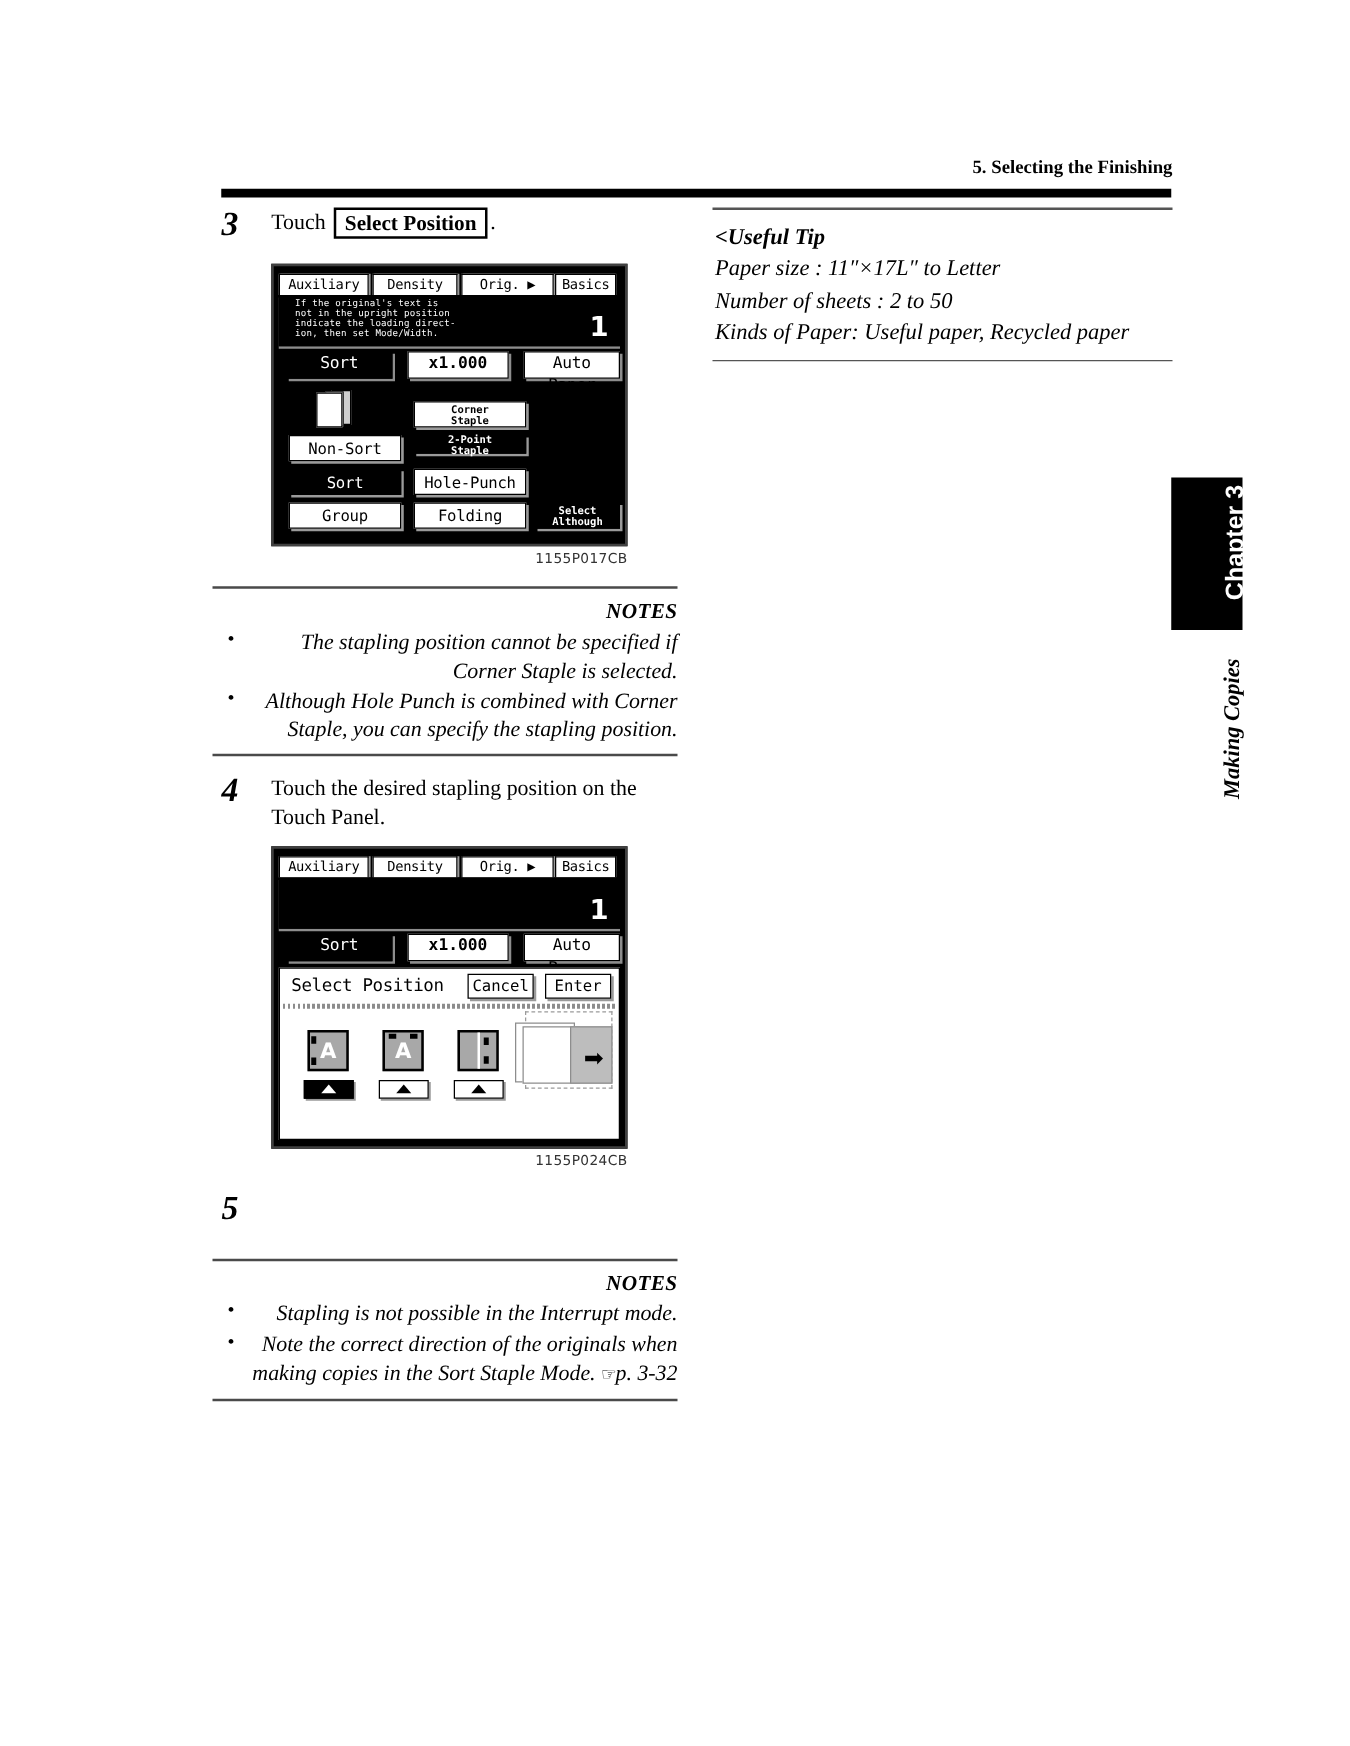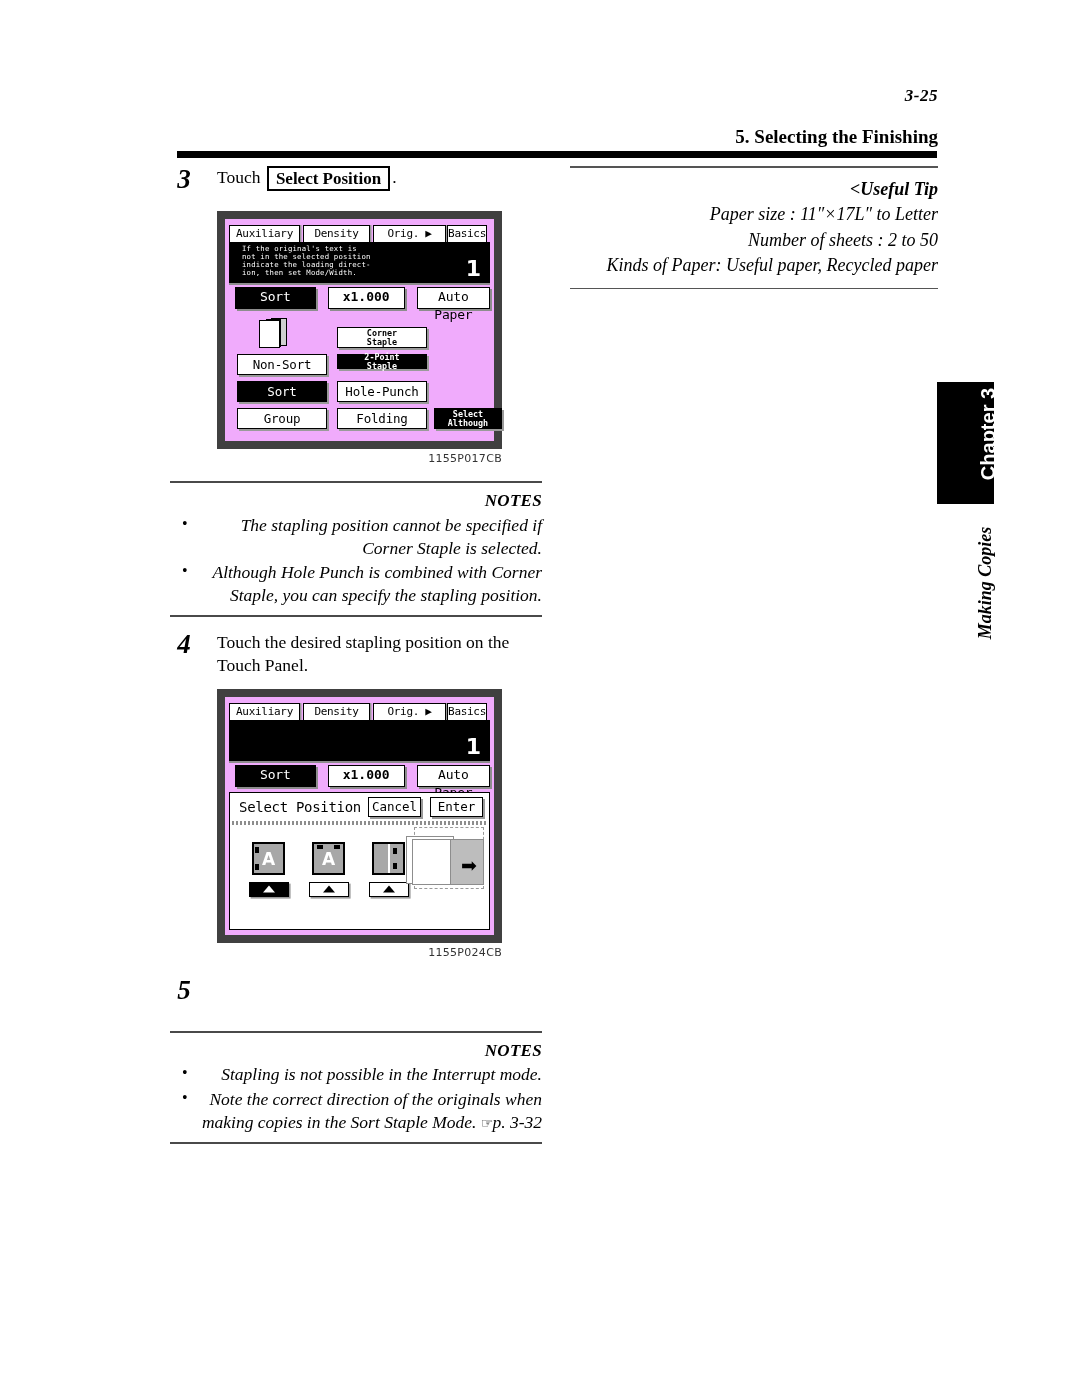--- a/index.html
+++ b/index.html
@@ -14,21 +14,21 @@
   .page{position:absolute;left:0;top:0;width:1080px;height:1397px;}
 
   
   .folio{
     position:absolute;left:0;top:86px;width:938px;
     text-align:right;font-style:italic;font-weight:bold;
     font-size:17px;letter-spacing:.5px;
   }
   .running-head{
     position:absolute;left:0;top:126px;width:938px;
-    text-align:right;font-weight:bold;font-size:19px;
+    text-align:right;font-weight:bold;font-size:15px;
   }
   .head-rule{
     position:absolute;left:177px;top:151px;width:760px;height:7px;
     background:#000;
   }
 
   
   .col-left{position:absolute;left:170px;top:166px;width:372px;}
   .col-right{position:absolute;left:570px;top:166px;width:368px;}
 
@@ -52,21 +52,21 @@
   .notes{font-style:italic;font-size:17.5px;line-height:1.33;text-align:right;}
   .notes-title{
     font-weight:bold;font-style:italic;font-size:17px;
     letter-spacing:.3px;margin:7px 0 1px 8px;
   }
   .note-li{position:relative;padding-left:21px;margin-left:8px;margin-bottom:1px;}
   .note-li .bullet{position:absolute;left:4px;top:-1px;font-style:normal;font-size:16px;}
   .hand{font-style:normal;font-size:14px;letter-spacing:-1px;}
 
   
-  .tip{font-style:italic;font-size:18px;line-height:1.42;text-align:right;}
+  .tip{font-style:italic;font-size:18px;line-height:1.42;}
   .tip-title{font-weight:bold;font-style:italic;font-size:18px;}
 
   
   .chapter-tab{
     position:absolute;left:937px;top:382px;width:57px;height:122px;
     background:#000;
   }
   .chapter-tab span{
     display:block;
     transform:rotate(-90deg);
@@ -88,22 +88,22 @@
     width:130px;
     font-style:italic;font-weight:bold;font-size:18px;text-align:center;
     white-space:nowrap;
   }
 
   
   .figure{position:relative;}
   .lcd{
     position:relative;
     width:285px;
-    background:#f0abfc;
-    border:8px solid #404040;
+    background:#000000;
+    border:2px solid #404040;
     font-family:"DejaVu Sans Mono", monospace;
     box-sizing:border-box;
     padding:0;
   }
   .lcd-inner{padding:4px 4px 5px 4px;}
 
   
   .tabrow{display:flex;align-items:flex-end;height:19px;}
   .tab{
     border:1.6px solid #000;border-bottom:none;
@@ -217,21 +217,20 @@
   .preview .arrow{
     position:absolute;right:9px;top:29px;font-size:19px;line-height:19px;
     font-family:"DejaVu Sans",sans-serif;
   }
 </style>
 </head>
 <body>
 
 <div class="page">
 
-  <div class="folio">3-25</div>
   <div class="running-head">5. Selecting the Finishing</div>
   <div class="head-rule"></div>
 
   <div class="chapter-tab">
     <span>Chapter 3</span>
   </div>
   <div class="chapter-sub">
     <span>Making Copies</span>
   </div>
 
@@ -251,21 +250,21 @@
 
           <div class="tabrow">
             <div class="tab t1">Auxiliary</div>
             <div class="tab t2">Density</div>
             <div class="tab t3">Orig. ▶ Copy</div>
             <div class="tab t4">Basics</div>
           </div>
 
           <div class="msgwin">
             <div class="msgtext">If the original's text is
-not in the selected position
+not in the upright position
 indicate the loading direct-
 ion, then set Mode/Width.</div>
             <div class="msgcount">1</div>
           </div>
 
           <div class="statrow">
             <div class="stat s1 inv">Sort</div>
             <div class="stat s2">x1.000</div>
             <div class="stat s3">Auto Paper</div>
           </div>

